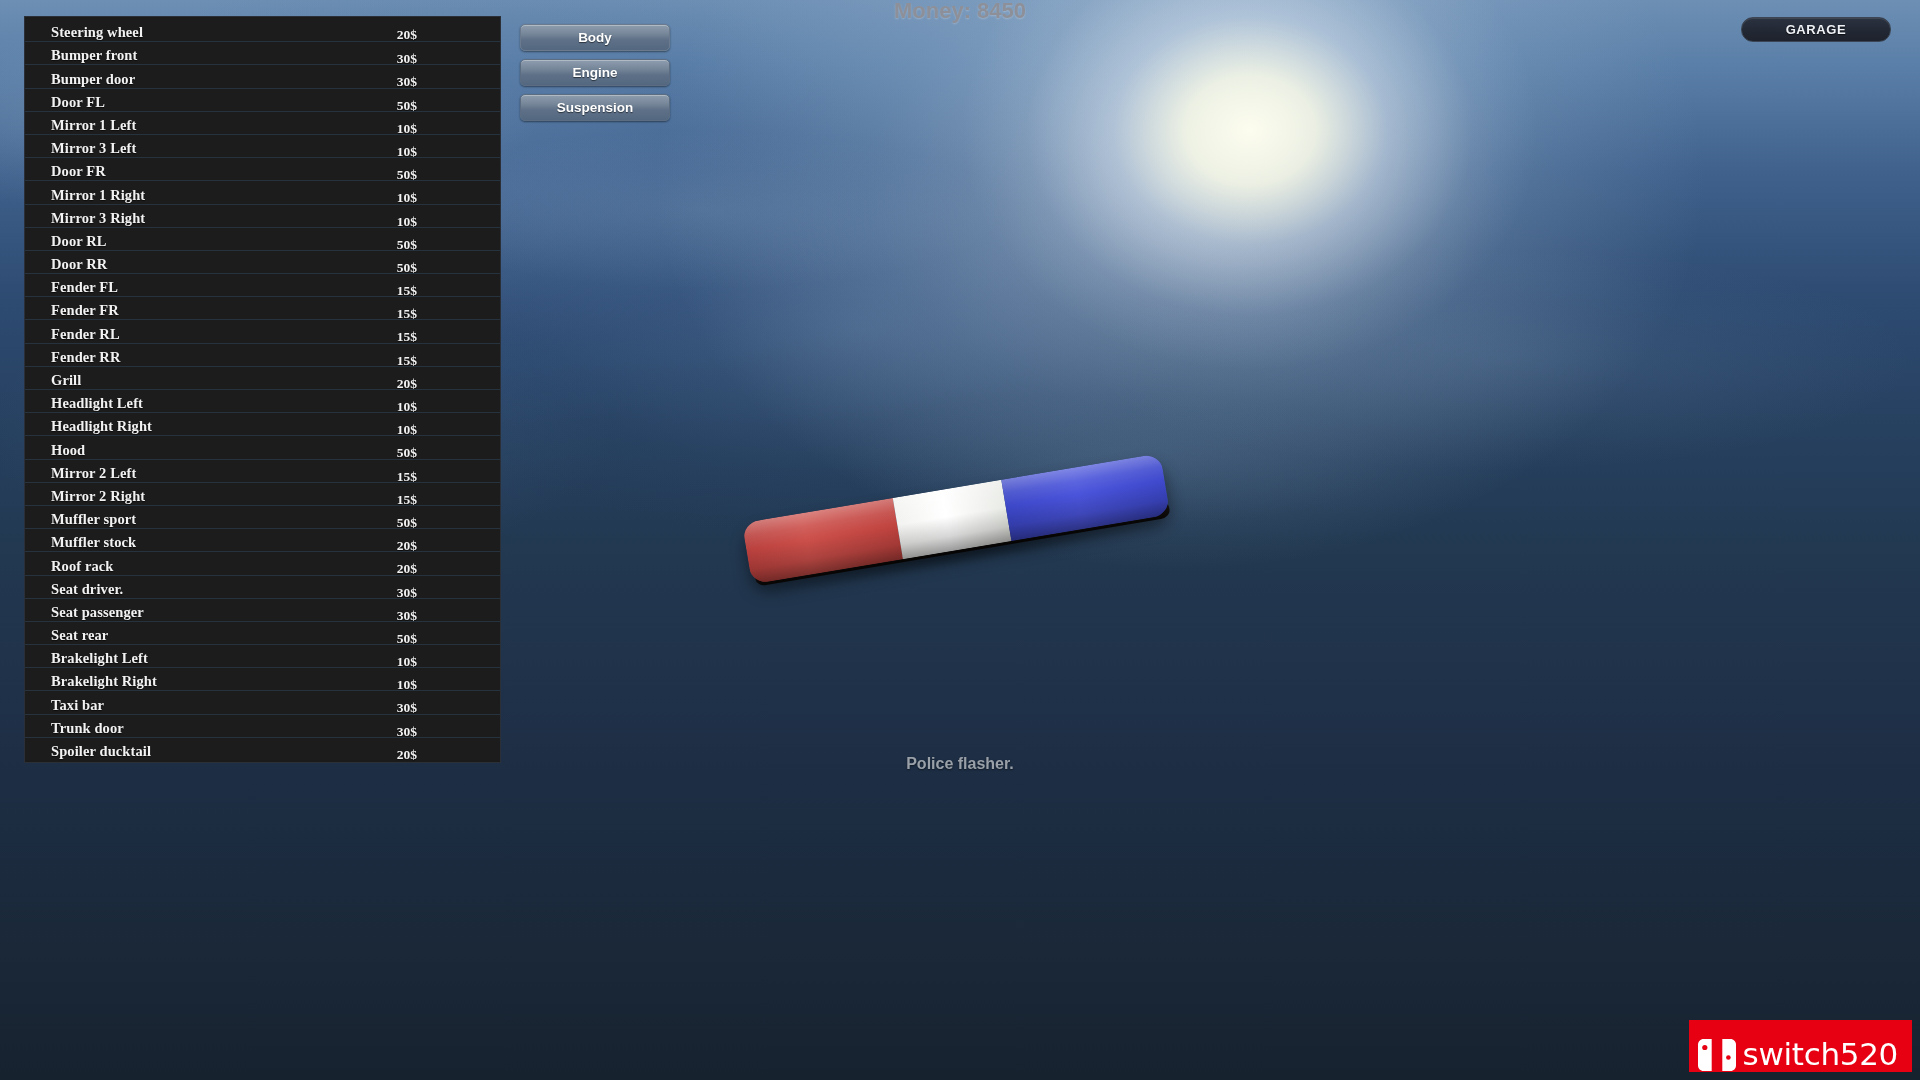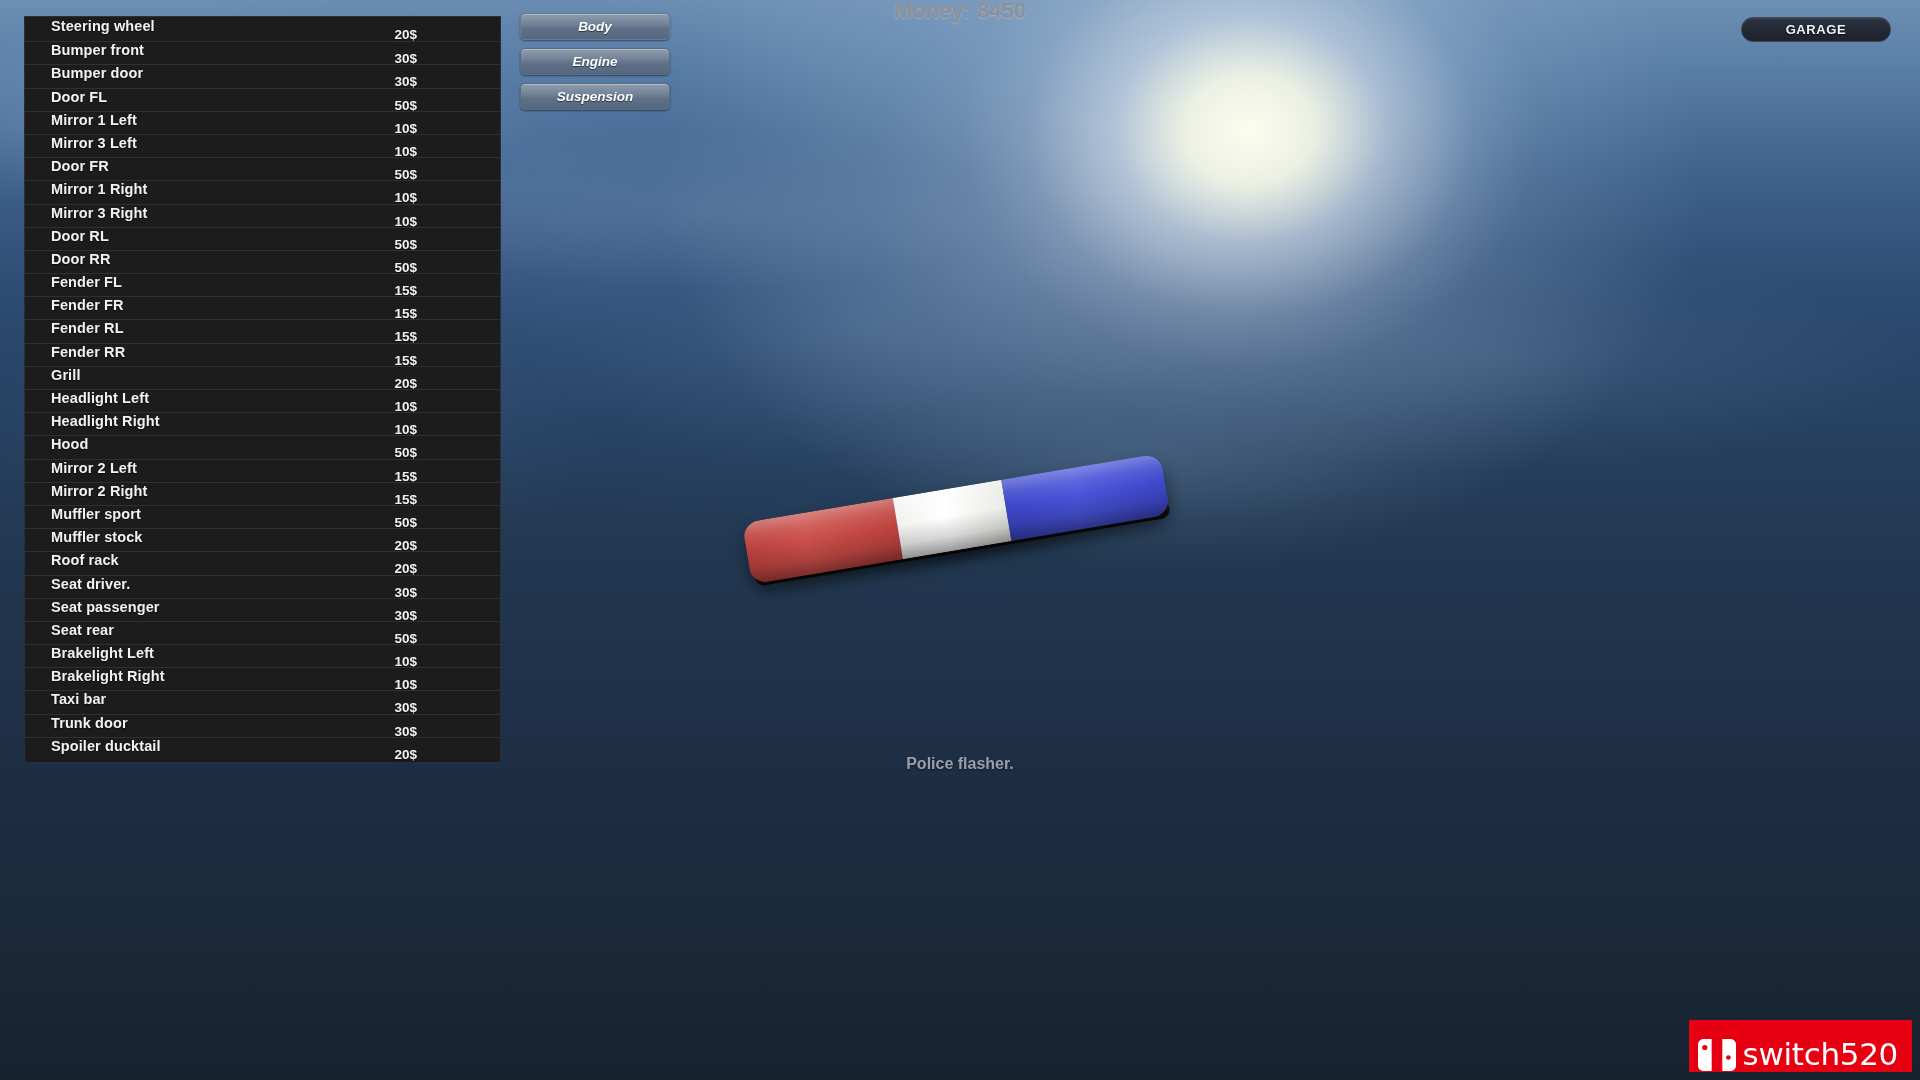--- a/index.html
+++ b/index.html
@@ -46,45 +46,46 @@
     position:absolute; left:24px; top:16px;
     width:477px;
     background:#1b1b1b;
     border:1px solid #2a2f38;
     padding:1px 0 2px 0;
     z-index:5;
   }
   .part-row {
     position:relative;
     height:23.2px;
-    display:flex; align-items:flex-start;
+    display:flex; align-items:flex-end;
     border-top:1px solid #27323f;
     background:#1c1c1c;
+    font-family:Liberation Serif, serif;
   }
   .part-row:first-child { border-top:none; }
   .part-row.selected { background:#7d8a6b; border-top-color:#8b987a; }
   .part-name {
     color:#f2f2f2;
     font-size:14.5px; font-weight:bold;
     letter-spacing:0.1px;
     padding-left:26px;
     text-shadow:0 1px 1px rgba(0,0,0,0.6);
     white-space:nowrap;
   }
   .part-price {
     position:absolute; right:83px; top:9px;
     color:#f2f2f2;
     font-size:13.5px; font-weight:bold;
     text-shadow:0 1px 1px rgba(0,0,0,0.6);
   }
 
   
   #category-buttons {
-    position:absolute; left:520px; top:13px;
-    width:150px; z-index:6;font-style:italic;
+    position:absolute; left:520px; top:24px;
+    width:150px; z-index:6;
   }
   .cat-btn {
     display:block; width:150px; height:27px;
     margin-bottom:8px;
     border-radius:5px;
     border:1px solid #6b7a8d;
     background:linear-gradient(to bottom, #8e9dae 0%, #77879a 35%, #5e7087 60%, #536880 100%);
     color:#ffffff;
     font-size:13.5px; font-weight:bold;
     text-shadow:0 1px 1px rgba(0,0,0,0.55);

